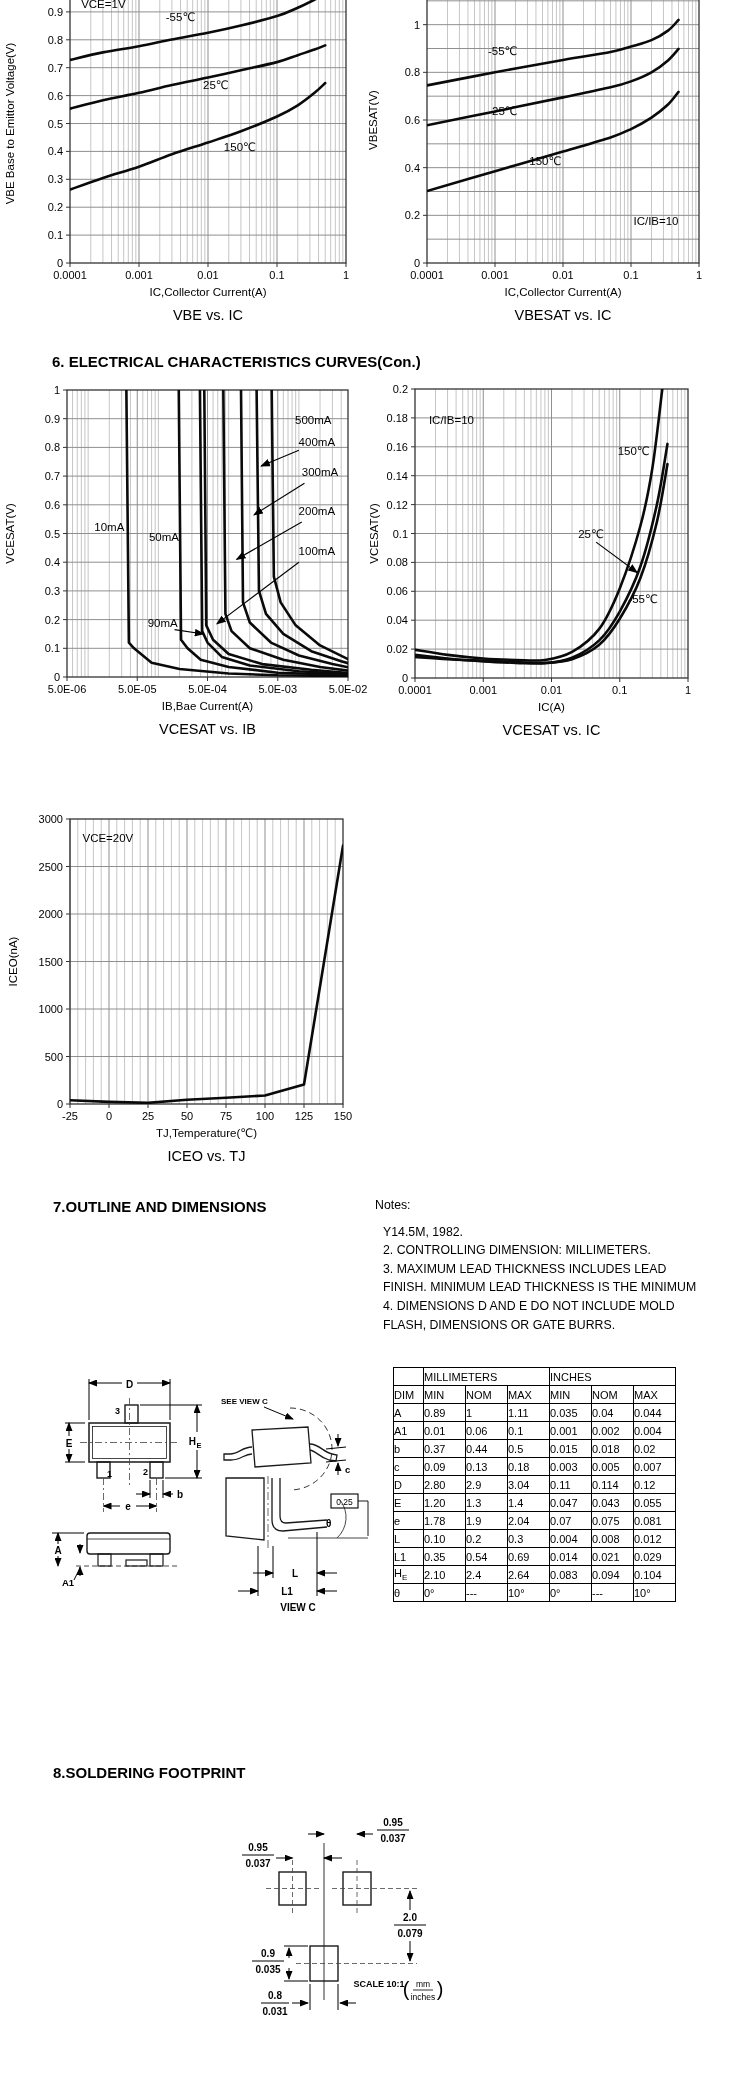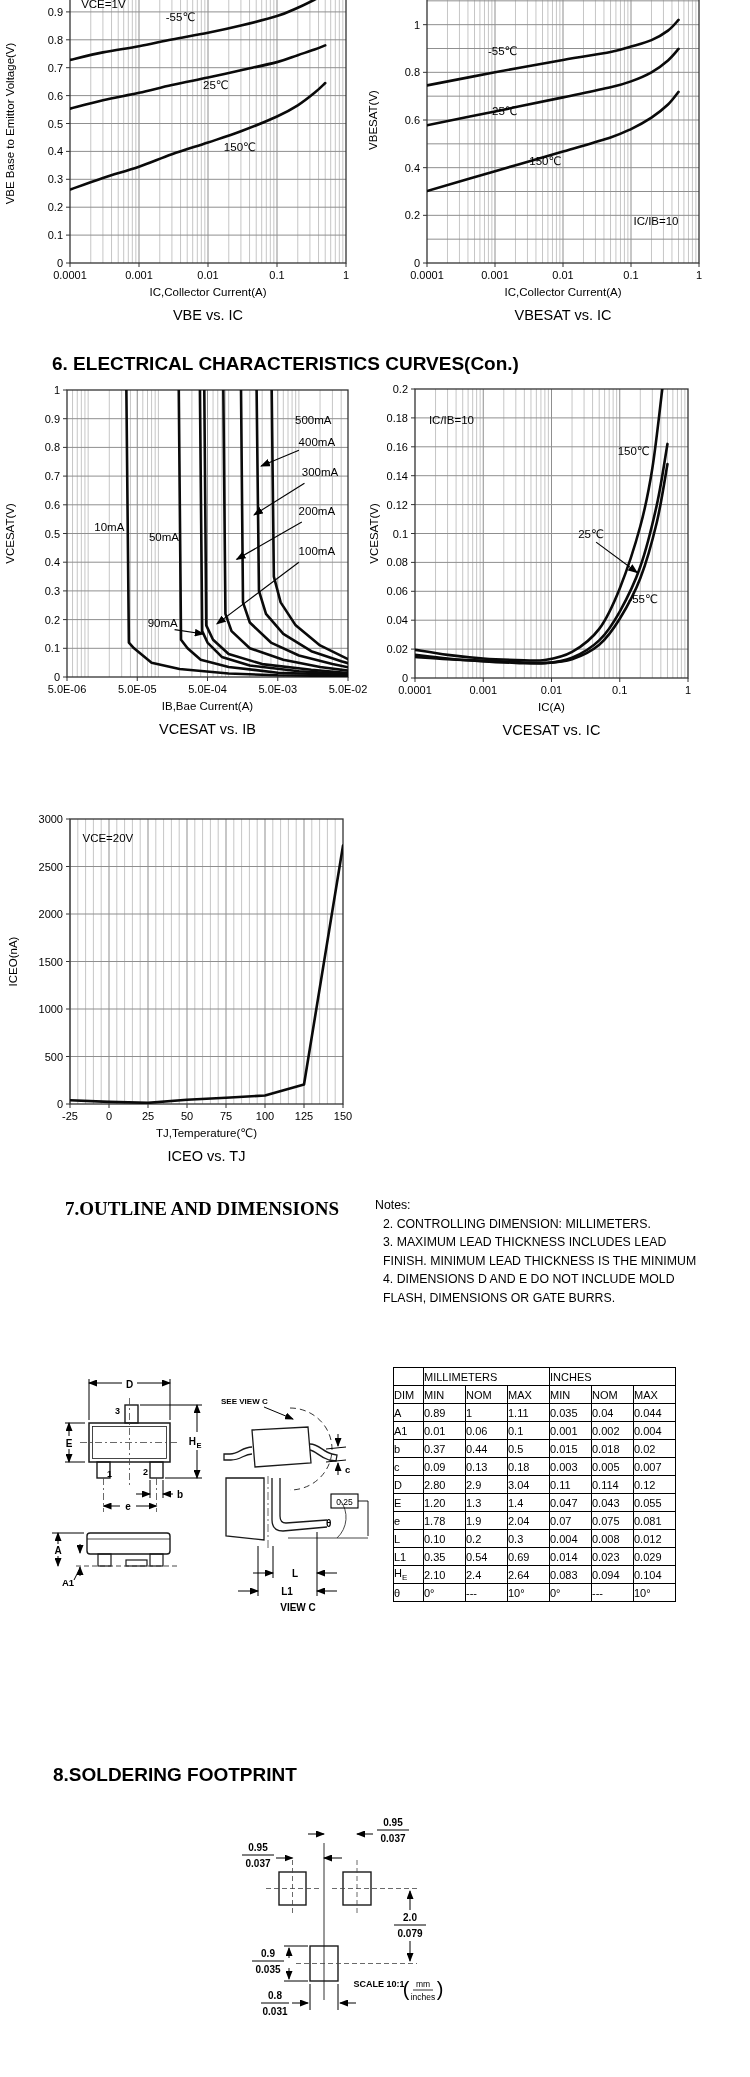--- a/index.html
+++ b/index.html
@@ -1,22 +1,22 @@
 <!DOCTYPE html>
 <html><head>
 <meta charset="utf-8">
 <style>
   html,body{margin:0;padding:0;background:#fff;}
   #page{position:relative;width:750px;height:2077px;background:#ffffff;overflow:hidden;
         font-family:"Liberation Sans","DejaVu Sans",sans-serif;color:#000;}
   .chart{position:absolute;}
   .chart svg text{fill:#000;font-family:"Liberation Sans","DejaVu Sans",sans-serif;}
-  .sec-header{position:absolute;font-weight:bold;font-size:19px;white-space:nowrap;}
+  .sec-header{position:absolute;font-weight:bold;font-size:15px;white-space:nowrap;}
   #notes{position:absolute;left:375px;top:1196px;width:372px;font-size:12.3px;line-height:18.6px;}
-  #notes .heading{margin-bottom:0px;}
+  #notes .heading{margin-bottom:8px;}
   #notes .note-line{padding-left:8px;white-space:nowrap;}
   #dim-table{position:absolute;left:393px;top:1367px;border-collapse:collapse;table-layout:fixed;
              font-size:11px;text-align:left;border:1.5px solid #000;}
   #dim-table td{border:1px solid #000;height:17px;padding:0;}
   #dim-table sub{font-size:8px;}
   #outline-wrap{position:absolute;left:40px;top:1370px;}
   #footprint-wrap{position:absolute;left:180px;top:1810px;}
   svg text{font-family:"Liberation Sans","DejaVu Sans",sans-serif;fill:#000;}
 </style>
 </head>
@@ -500,26 +500,27 @@
         <text x="343" y="330" text-anchor="middle" font-size="11">150</text>
         <rect x="70" y="29" width="273" height="285" fill="none" stroke="#333" stroke-width="1.3"></rect>
         <path d="M70 310.2 L109 311.91 L148 312.86 L187 309.725 L226 307.825 L265 305.45 L304 294.525 L343 55.60000000000002" fill="none" stroke="#0a0a0a" stroke-width="2.6" stroke-linejoin="round" stroke-linecap="round" clip-path="url(#cp4)"></path>
         <text x="82.48" y="51.80000000000001" text-anchor="start" font-size="11.5">VCE=20V</text>
         <text x="17" y="171.5" text-anchor="middle" font-size="11.5" transform="rotate(-90 17 171.5)">ICEO(nA)</text>
         <text x="206.5" y="347" text-anchor="middle" font-size="11.5">TJ,Temperature(℃)</text>
         <text x="206.5" y="371" text-anchor="middle" font-size="14.5">ICEO vs. TJ</text>
       </svg></div>
 
   <div class="sec-header" style="left:52px;top:353px;">6. ELECTRICAL CHARACTERISTICS CURVES(Con.)</div>
-  <div class="sec-header" style="left:65px;top:1198px;font-family:Liberation Serif, serif;">7.OUTLINE AND DIMENSIONS</div>
+  <div class="sec-header" style="left:53px;top:1198px;">7.OUTLINE AND DIMENSIONS</div>
   <div class="sec-header" style="left:53px;top:1764px;">8.SOLDERING  FOOTPRINT</div>
 
   <div id="notes">
     <div class="heading">Notes:</div>
     <div id="notes-lines">
+        <div class="note-line">Y14.5M, 1982.</div>
         <div class="note-line">2. CONTROLLING DIMENSION: MILLIMETERS.</div>
         <div class="note-line">3. MAXIMUM LEAD THICKNESS INCLUDES LEAD</div>
         <div class="note-line">FINISH. MINIMUM LEAD THICKNESS IS THE MINIMUM</div>
         <div class="note-line">4. DIMENSIONS D AND E DO NOT INCLUDE MOLD</div>
         <div class="note-line">FLASH, DIMENSIONS OR GATE BURRS.</div>
       </div>
   </div>
 
   <table id="dim-table">
     <colgroup>
@@ -617,21 +618,21 @@
           <td>0.004</td>
           <td>0.008</td>
           <td>0.012</td>
         </tr>
         <tr>
           <td>L1</td>
           <td>0.35</td>
           <td>0.54</td>
           <td>0.69</td>
           <td>0.014</td>
-          <td>0.023</td>
+          <td>0.021</td>
           <td>0.029</td>
         </tr>
         <tr>
           <td>H<sub>E</sub></td>
           <td>2.10</td>
           <td>2.4</td>
           <td>2.64</td>
           <td>0.083</td>
           <td>0.094</td>
           <td>0.104</td>

